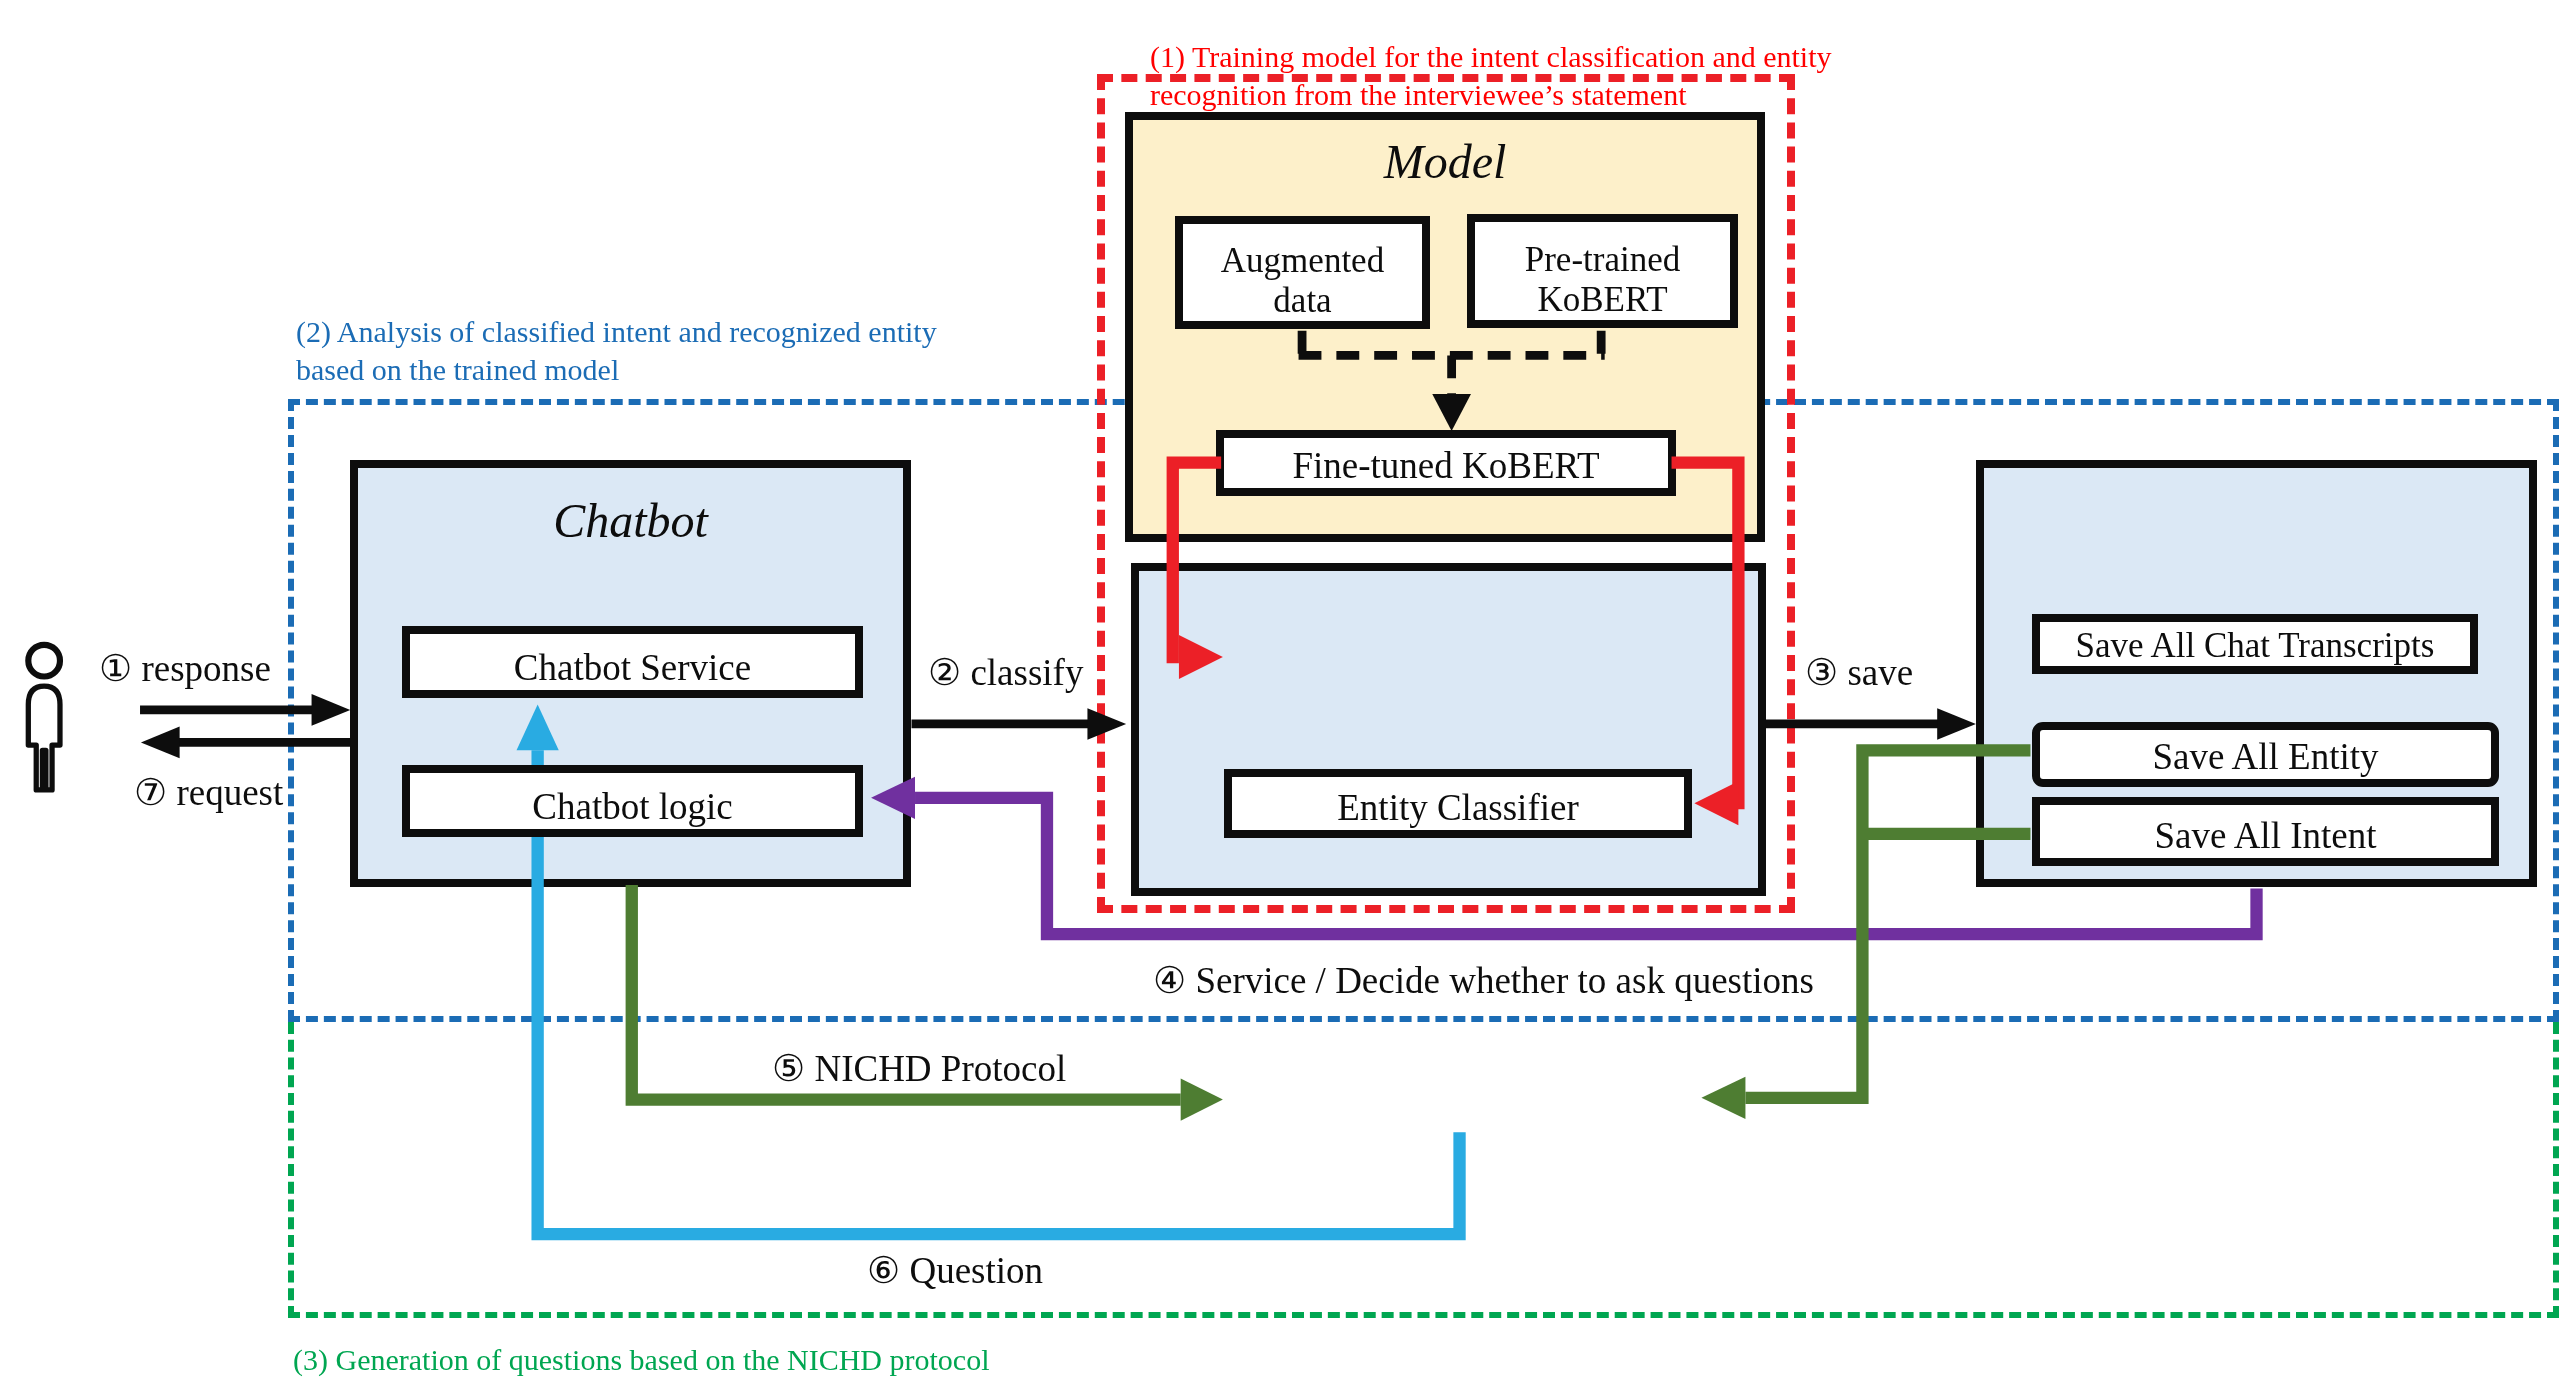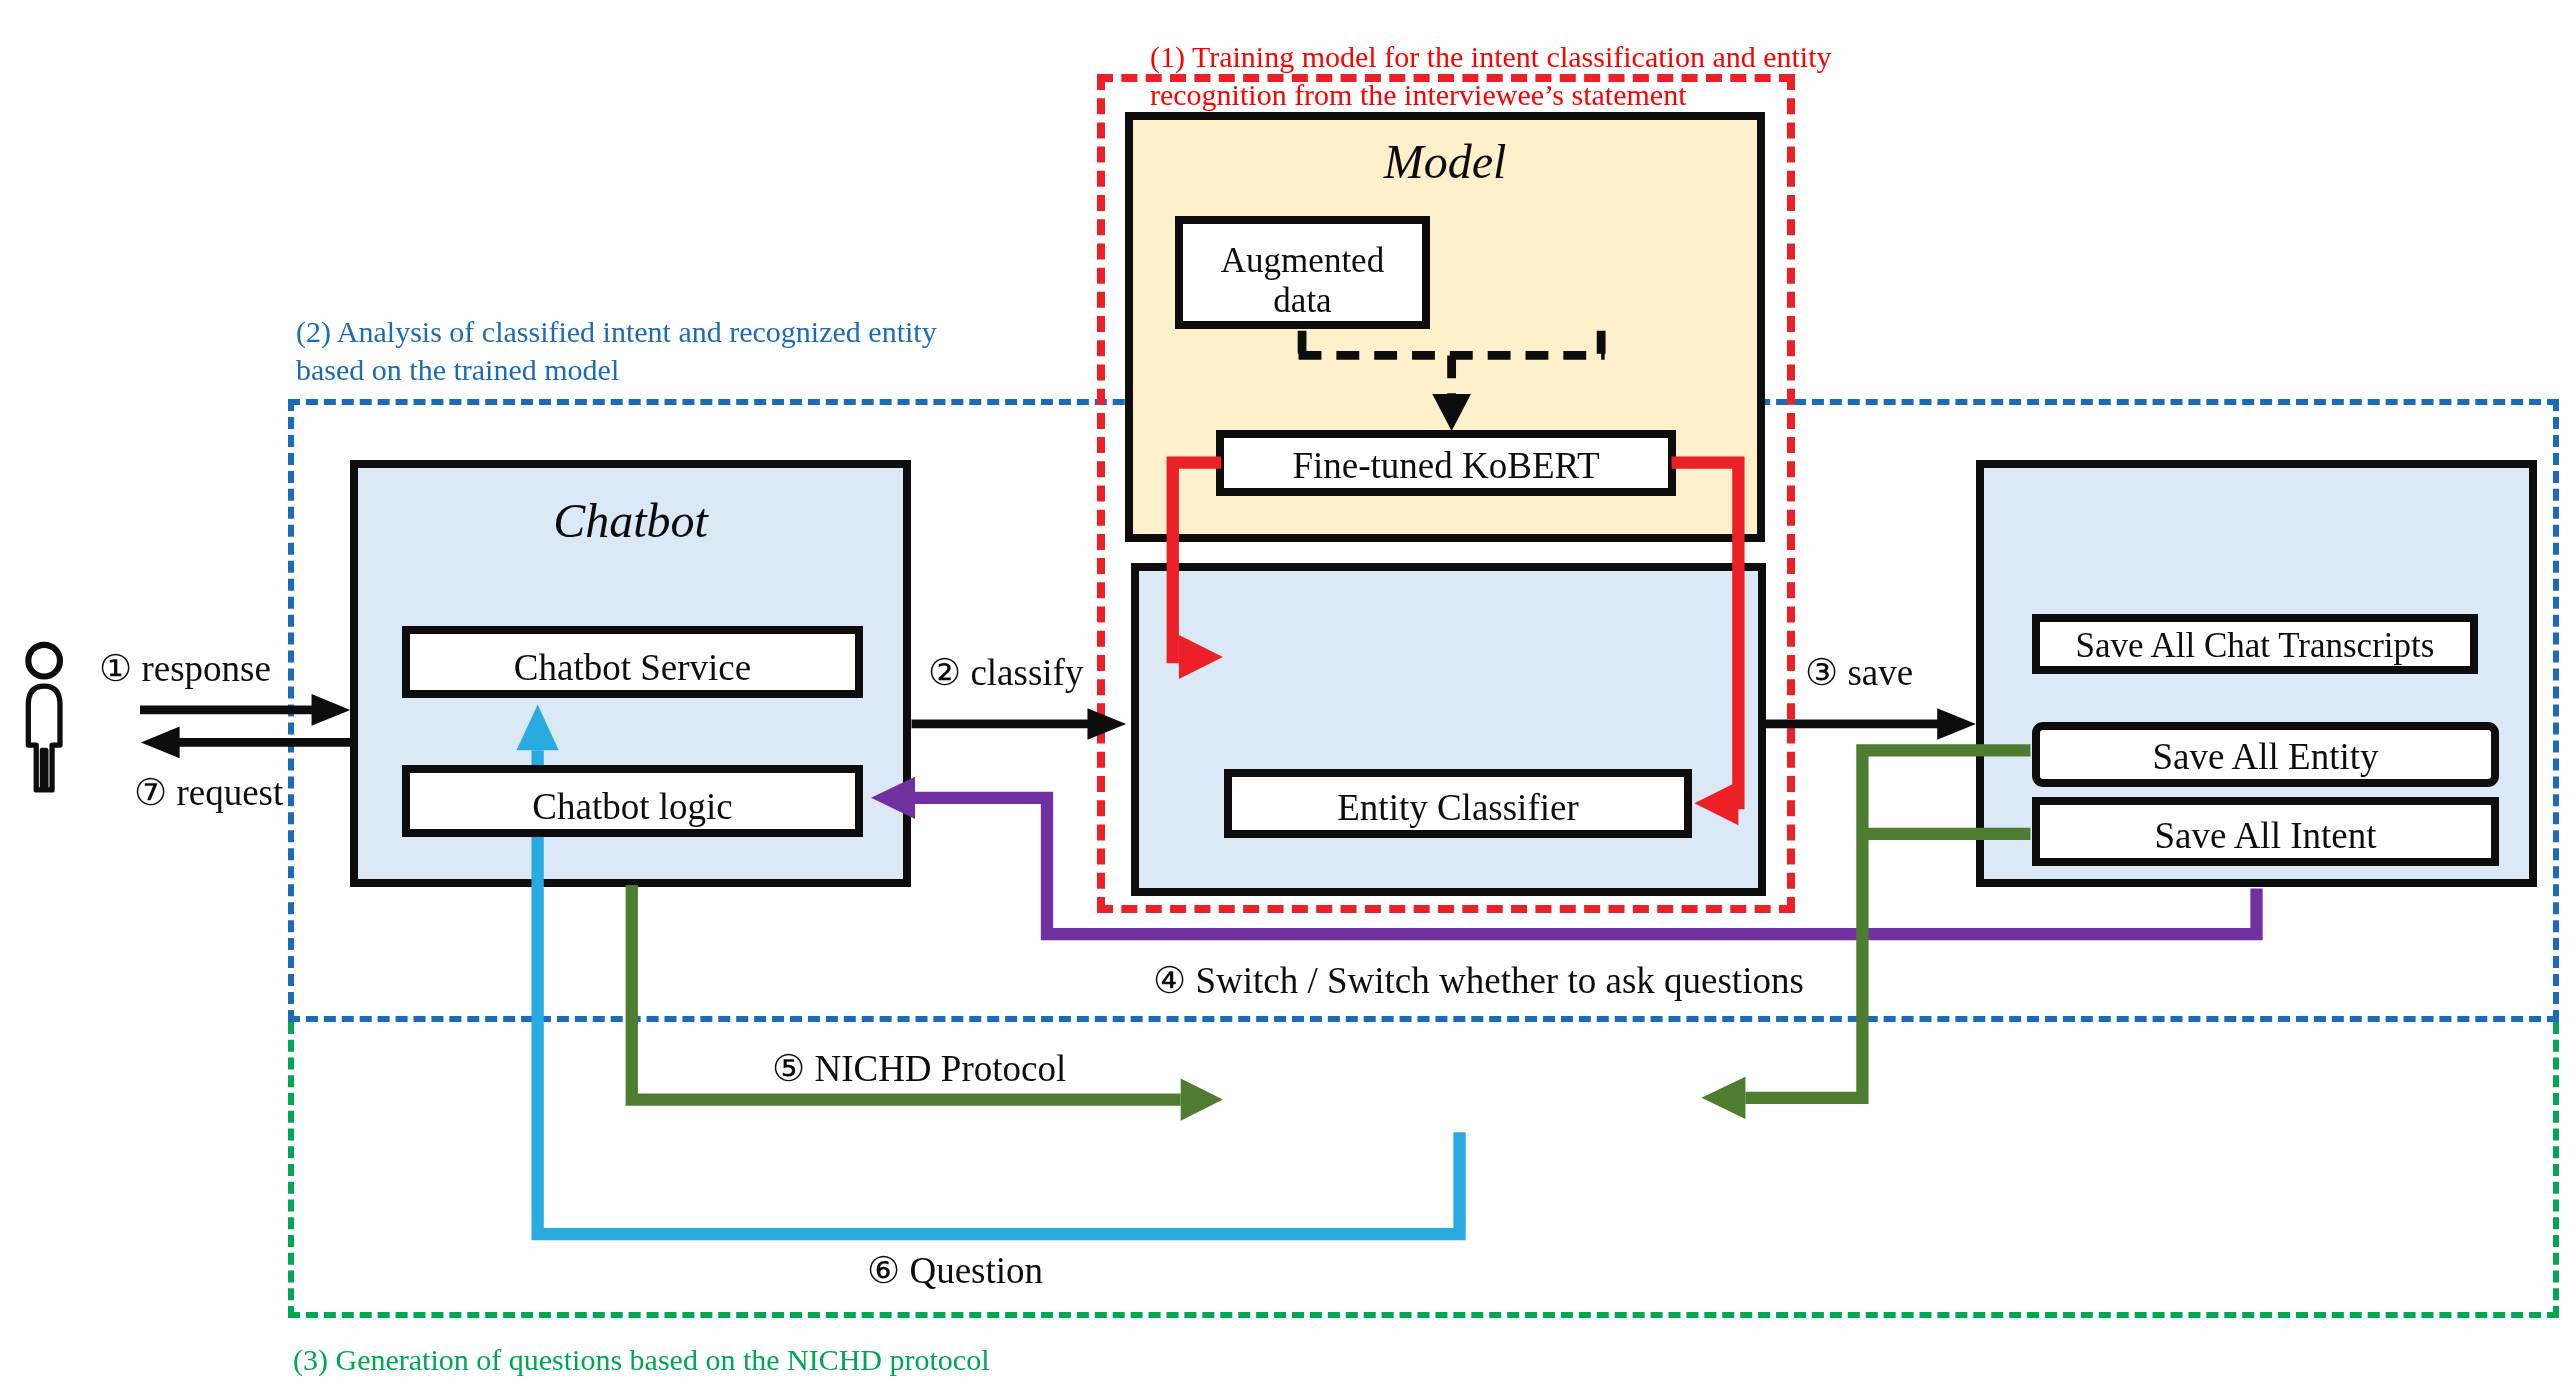--- a/index.html
+++ b/index.html
@@ -70,20 +70,24 @@
     <polygon points="611,801 587,853 635,853" fill="#29abe2"></polygon>
   </svg>
 
   <div class="inbox" style="left:402px;top:626px;width:461px;height:72px;">Chatbot Service</div>
   <div class="inbox" style="left:402px;top:765px;width:461px;height:72px;">Chatbot logic</div>
 
   <div class="inbox" style="left:1175px;top:216px;width:255px;height:113px;font-size:35px;">
     <div><span>Augmented</span><br>
          <span>data</span></div>
   </div>
+  <div class="inbox" style="left:1467px;top:214px;width:271px;height:114px;font-size:35px;">
+    <div><span>Pre-trained</span><br>
+         <span>KoBERT</span></div>
+  </div>
   <div class="inbox" style="left:1216px;top:430px;width:460px;height:66px;">Fine-tuned KoBERT</div>
 
   <div class="inbox" style="left:1224px;top:769px;width:468px;height:69px;">Entity Classifier</div>
 
   <div class="inbox" style="left:2032px;top:614px;width:446px;height:60px;font-size:35px;">Save All Chat Transcripts</div>
   <div class="inbox" style="left:2032px;top:722px;width:467px;height:65px;border-radius:11px;">Save All Entity</div>
   <div class="inbox" style="left:2032px;top:797px;width:467px;height:69px;">Save All Intent</div>
 
 
   <svg class="layer" width="2576" height="1389" viewBox="0 0 2928 1579">
@@ -140,21 +144,21 @@
     <g>
       <path d="M2308 853 H2117 V1248 H1984 M2117 948 H2308" fill="none" stroke="#4e7d32" stroke-width="14"></path>
       <polygon points="1934,1248 1984,1224 1984,1272" fill="#4e7d32"></polygon>
     </g>
   </svg>
 
   <div class="flowlabel" style="left:99px;top:647px;">① response</div>
   <div class="flowlabel" style="left:134px;top:771px;">⑦ request</div>
   <div class="flowlabel" style="left:928px;top:651px;">② classify</div>
   <div class="flowlabel" style="left:1805px;top:651px;">③ save</div>
-  <div class="flowlabel" style="left:1153px;top:959px;">④ Switch / Switch whether to ask questions</div>
+  <div class="flowlabel" style="left:1153px;top:959px;">④ Service / Decide whether to ask questions</div>
   <div class="flowlabel" style="left:772px;top:1047px;">⑤ NICHD Protocol</div>
   <div class="flowlabel" style="left:867px;top:1249px;">⑥ Question</div>
 
   <div class="annotation red" style="left:1150px;top:7px;">
     <div>(1) Training model for the intent classification and entity</div>
     <div>recognition  from the interviewee’s statement</div>
   </div>
   <div class="annotation blue" style="left:296px;top:313px;">
     <div>(2) Analysis of classified intent and recognized entity</div>
     <div>based on the trained model</div>

